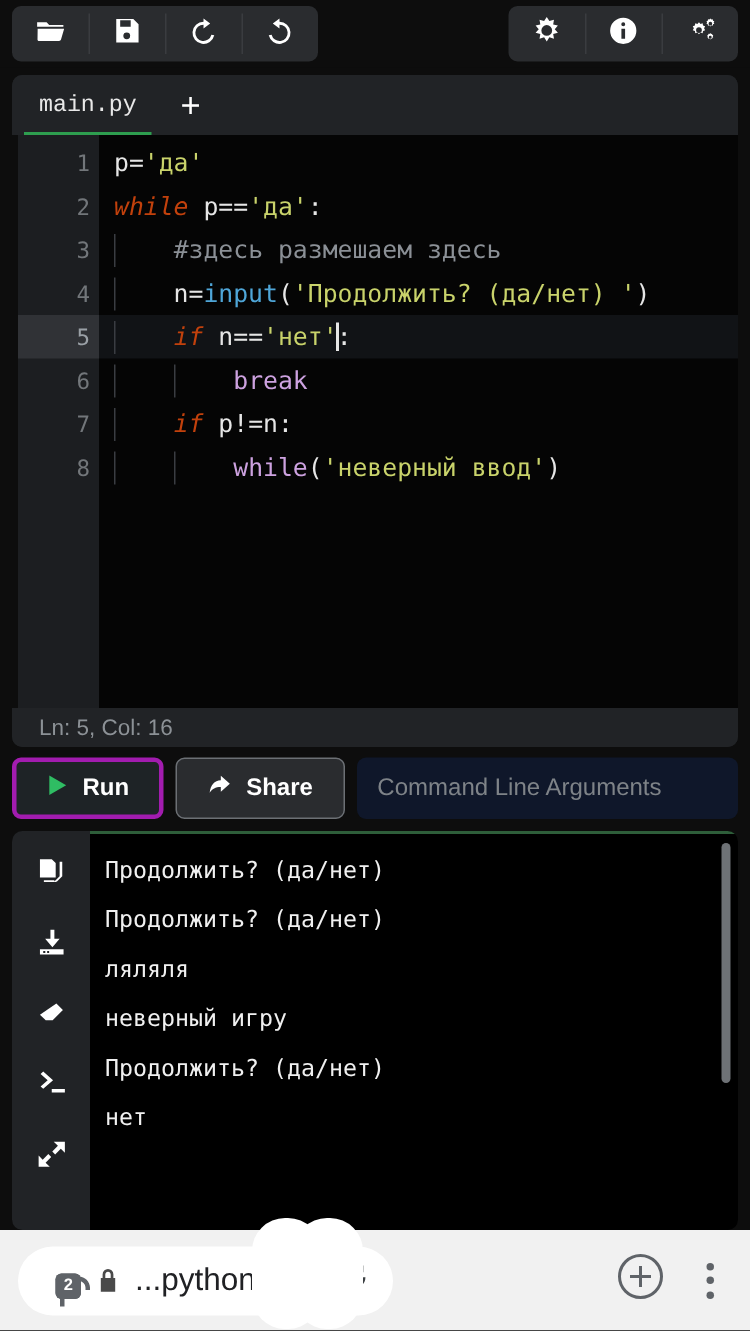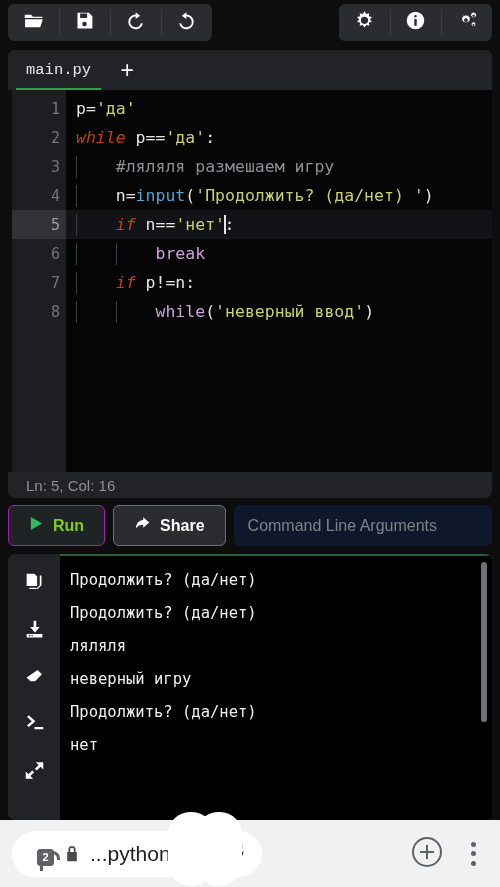--- a/index.html
+++ b/index.html
@@ -172,22 +172,22 @@
   .btn {
     display: flex; align-items: center; justify-content: center;
     gap: 9px;
     border-radius: 6px;
     cursor: pointer;
     font-size: 16px; font-weight: bold;
     padding: 0 20px;
   }
   .btn-run {
     background: #1e2326;
-    border: 1px solid #a21caf;
-    color: #84cc16;
+    border: 3px solid #a21caf;
+    color: #ffffff;
   }
   .btn-run svg { fill: #2fbd63; width: 15px; height: 15px; }
   .btn-share {
     background: #2a2c2f;
     border: 1px solid #6c7075;
     color: #ffffff;
   }
   .btn-share svg { fill: #ffffff; width: 17px; height: 17px; }
   .cla {
     flex: 1 1 auto;
@@ -404,21 +404,21 @@
             <i class="fold"></i>
           </div>
         <div class="gline">
             <span>8</span>
           </div>
       </div>
 
       <div class="code-lines">
         <div class="cline"><span class="pl">p=</span><span class="str">'да'</span></div>
         <div class="cline"><span class="kw">while</span><span class="pl"> p==</span><span class="str">'да'</span><span class="pl">:</span></div>
-        <div class="cline"><span class="indent-guide"></span><span class="pl">    </span><span class="cmt">#ляляля размешаем игру</span></div>
+        <div class="cline"><span class="indent-guide"></span><span class="pl">    </span><span class="cmt">#здесь размешаем здесь</span></div>
         <div class="cline"><span class="indent-guide"></span><span class="pl">    n=</span><span class="fn">input</span><span class="pl">(</span><span class="str">'Продолжить? (да/нет) '</span><span class="pl">)</span></div>
         <div class="cline current"><span class="indent-guide"></span><span class="pl">    </span><span class="kw">if</span><span class="pl"> n==</span><span class="str">'нет'</span><span class="caret"></span><span class="pl">:</span></div>
         <div class="cline"><span class="indent-guide"></span><span class="pl">    </span><span class="indent-guide"></span><span class="pl">    </span><span class="kw2">break</span></div>
         <div class="cline"><span class="indent-guide"></span><span class="pl">    </span><span class="kw">if</span><span class="pl"> p!=n:</span></div>
         <div class="cline"><span class="indent-guide"></span><span class="pl">    </span><span class="indent-guide"></span><span class="pl">    </span><span class="kw2">while</span><span class="pl">(</span><span class="str">'неверный ввод'</span><span class="pl">)</span></div>
       </div>
     </div>
 
     <div class="statusbar">
       <span>Ln: 5,  Col: 16</span>

